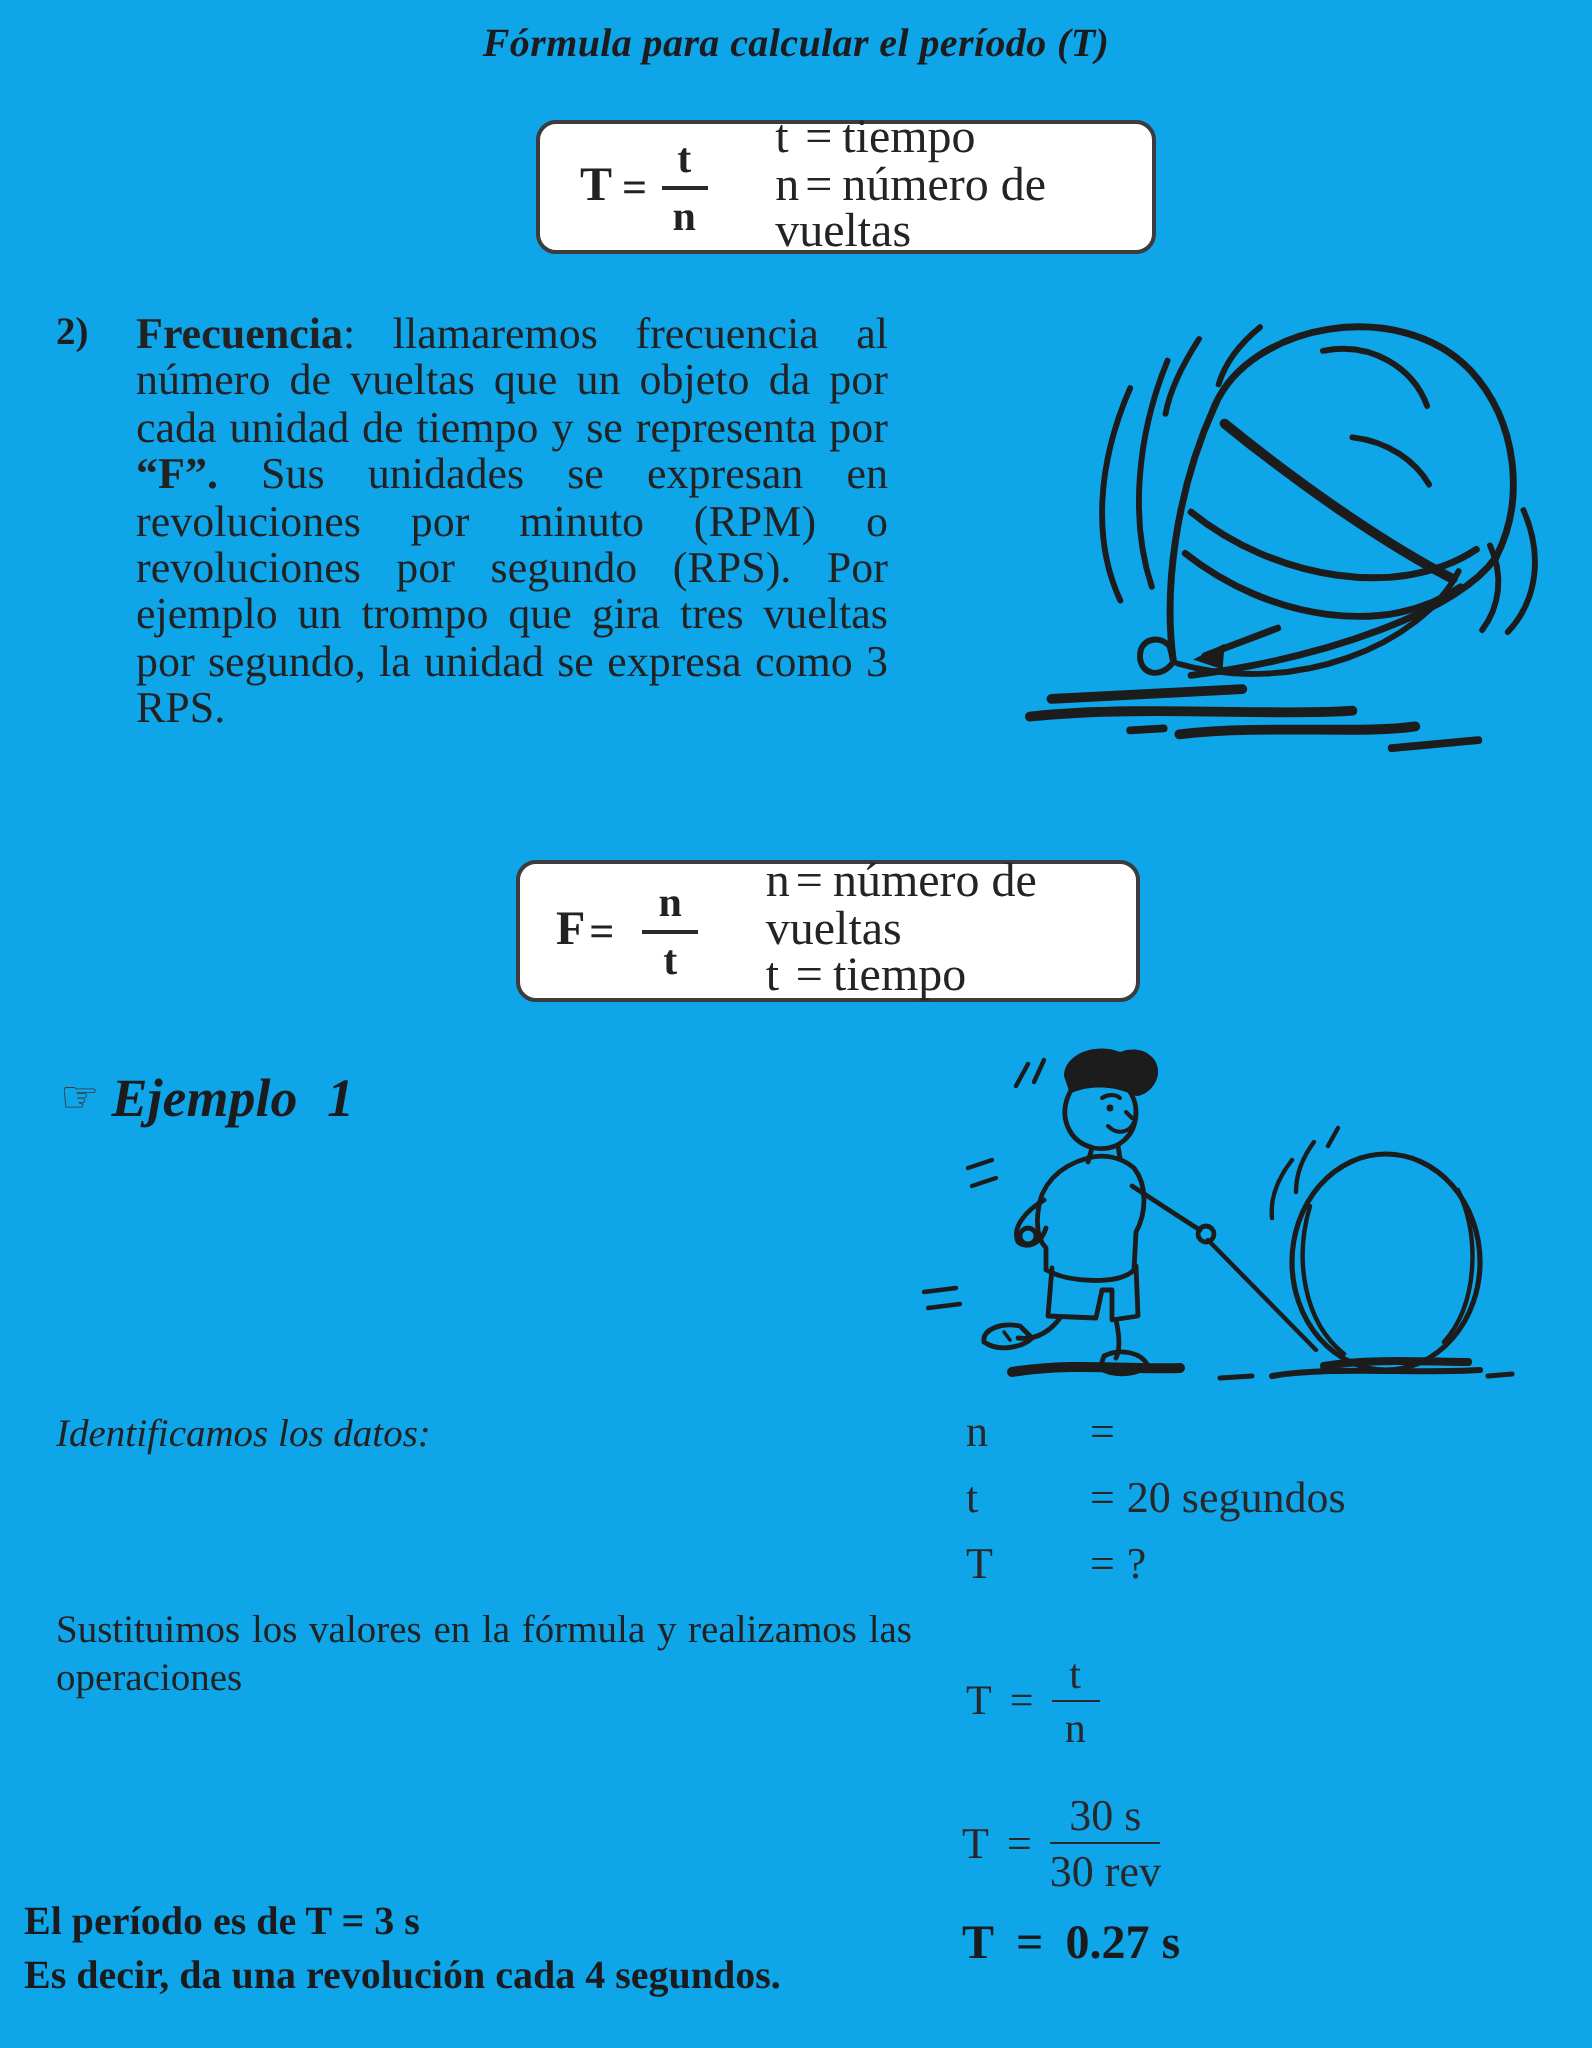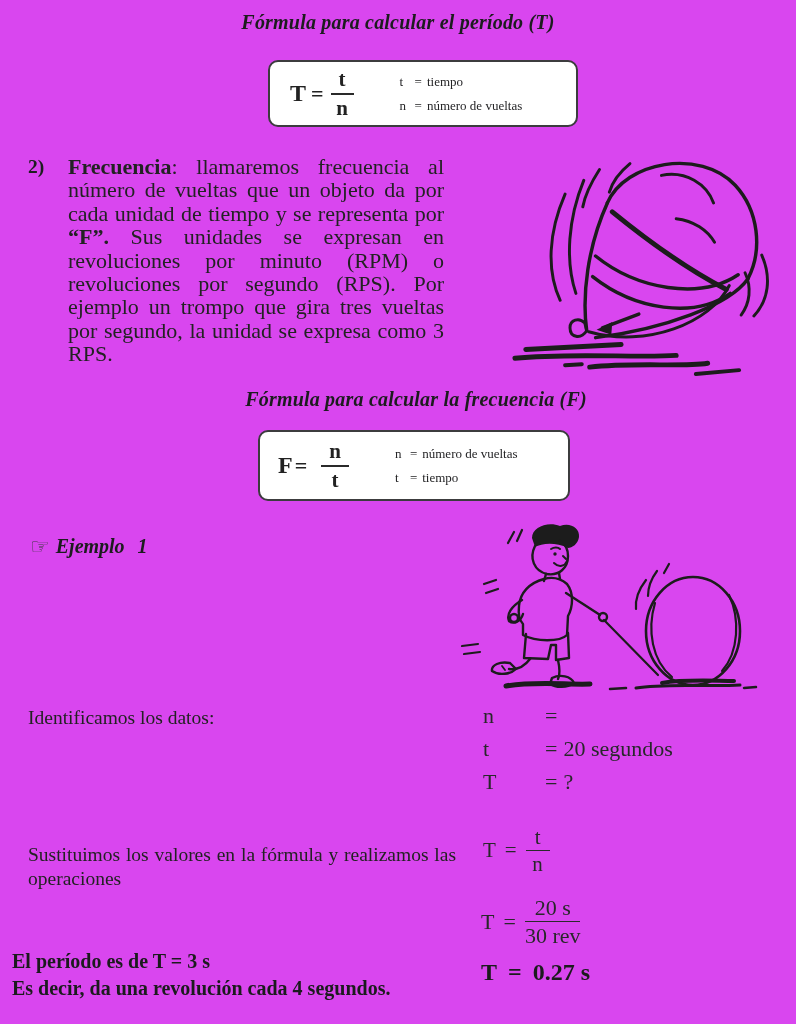--- a/index.html
+++ b/index.html
@@ -1,19 +1,19 @@
 <!DOCTYPE html>
 <html><head>
 <meta charset="utf-8">
 <style>
   * { margin:0; padding:0; box-sizing:border-box; }
   html,body { background:#ffffff; }
   .page {
     position:relative; width:796px; height:1024px; margin:0 auto;
-    background:#d946ef; color:#1d1d1f;
+    background:#0ea5e9; color:#1d1d1f;
     font-family:"Liberation Serif", serif; overflow:hidden;
   }
   .b { font-weight:bold; }
   .section-title {
     position:absolute; text-align:center;
     font-weight:bold; font-style:italic; font-size:20px; letter-spacing:0.2px;
     color:#1c1c1e;
   }
   #title-period { left:0; top:11px; width:796px; }
   #title-frequency { left:36px; top:388px; width:760px; }
@@ -26,43 +26,43 @@
   #box-frequency { left:258px; top:430px; width:312px; height:71px; padding:0 12px 0 18px; }
 
   .box-formula { display:flex; align-items:center; font-weight:bold; color:#222; }
   .box-formula .lhs { font-size:24px; }
   .box-formula .eq { font-size:22px; margin:0 7px 0 5px; }
   #box-frequency .box-formula .eq { margin:0 14px 0 2px; }
   .frac { display:inline-block; text-align:center; vertical-align:middle; line-height:1.05; }
   .frac .num { display:block; border-bottom:2px solid #2a2a2a; padding:0 8px 2px; }
   .frac .den { display:block; padding-top:2px; }
   .box-formula .frac { font-size:21px; }
-  .box-legend { margin-left:46px; font-size:13px; line-height:23.5px; color:#242426; }
+  .box-legend { margin-left:34px; font-size:24px; line-height:23.5px; color:#242426; }
   .box-legend .sym { display:inline-block; width:15px; }
   .box-legend .leq { display:inline-block; margin-right:5px; }
 
   .numbered-item { position:absolute; left:28px; top:155px; width:416px; display:flex; }
   .item-num { width:40px; font-weight:bold; font-size:19.5px; line-height:23.4px; flex:0 0 40px; }
   .item-body { flex:1; font-size:22px; line-height:23.4px; text-align:justify; color:#222; }
 
   .illus { position:absolute; }
   #trompo-illus { left:468px; top:140px; }
   #boy-illus { left:450px; top:518px; }
 
   .example-heading {
     position:absolute; left:30px; top:534px;
     display:flex; align-items:center;
   }
   .hand-glyph { font-family:"DejaVu Sans", sans-serif; font-size:22px; color:#3a3a3c; margin-right:6px; }
-  .example-heading .hx { font-weight:bold; font-style:italic; font-size:20px; color:#1c1c1e; word-spacing:8px; }
+  .example-heading .hx { font-weight:bold; font-style:italic; font-size:27px; color:#1c1c1e; word-spacing:8px; }
 
   .body-par { position:absolute; font-size:19.5px; line-height:24px; color:#222; }
   #problem-par { left:28px; top:585px; width:430px; }
-  #identify-label { left:28px; top:706px; width:430px; }
-  #substitute-par { left:28px; top:804px; width:428px; text-align:justify;margin-top:39px; }
+  #identify-label { left:28px; top:706px; width:430px;font-style:italic; }
+  #substitute-par { left:28px; top:804px; width:428px; text-align:justify; }
 
   .data-list { position:absolute; left:483px; top:703px; font-size:22px; color:#28282a; }
   .data-row { display:flex; height:33px; align-items:baseline; }
   .data-row .dsym { display:inline-block; width:62px; }
   .data-row .deq { display:inline-block; margin-right:6px; }
 
   .calc { position:absolute; display:flex; align-items:center; font-size:21px; color:#28282a; }
   #calc-symbolic { left:483px; top:826px; }
   #calc-numeric  { left:481px; top:896px; font-size:22px; }
   .calc .eq { margin:0 9px; }
@@ -134,21 +134,20 @@
         <path d="M55,213 L152,208" stroke-width="5"></path>
         <path d="M44,222 C100,216 170,222 208,219" stroke-width="5"></path>
         <path d="M120,231 C165,226 214,231 240,227" stroke-width="5"></path>
         <path d="M228,238 L272,234" stroke-width="4"></path>
         <path d="M95,229 L112,228" stroke-width="4"></path>
       </g>
       <polygon points="127,193 143,185 142,198" fill="#1c1c1c" stroke="none"></polygon>
     </svg>
   </div>
 
-  <div class="section-title" id="title-frequency">Fórmula para calcular la frecuencia (F)</div>
 
   <div class="formula-box" id="box-frequency">
     <div class="box-formula">
       <span class="lhs">F</span>
       <span class="eq">=</span>
       <span class="frac">
         <span class="num">n</span>
         <span class="den">t</span>
       </span>
     </div>
@@ -239,21 +238,21 @@
     <span class="frac">
       <span class="num">t</span>
       <span class="den">n</span>
     </span>
   </div>
 
   <div class="calc" id="calc-numeric">
     <span>T</span>
     <span class="eq">=</span>
     <span class="frac">
-      <span class="num">20 s</span>
+      <span class="num">30 s</span>
       <span class="den">30 rev</span>
     </span>
   </div>
 
   <div class="conclusion">
     <div>El período es de T = 3 s</div>
     <div>Es decir, da una revolución cada 4 segundos.</div>
   </div>
 
   <div class="result">

